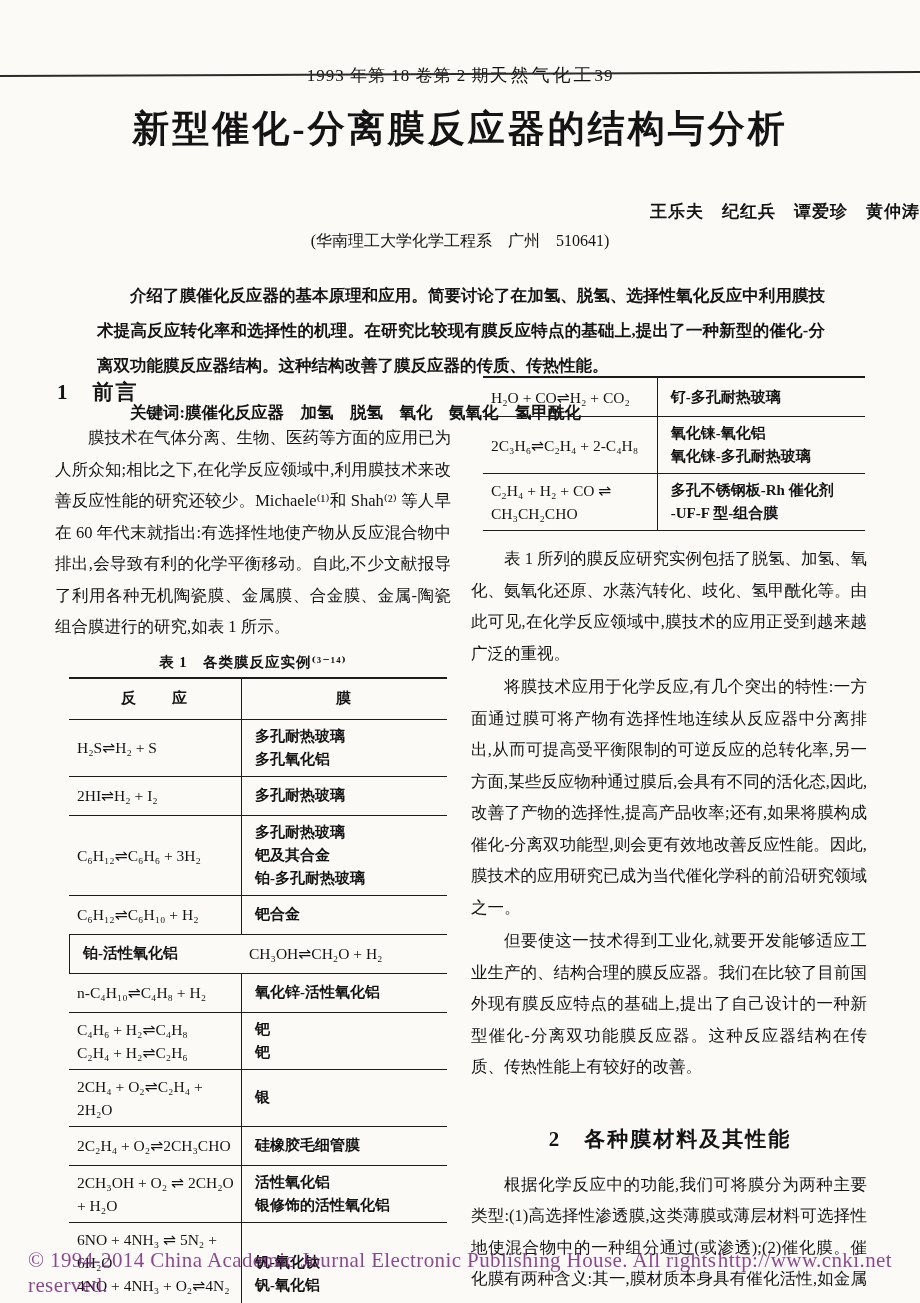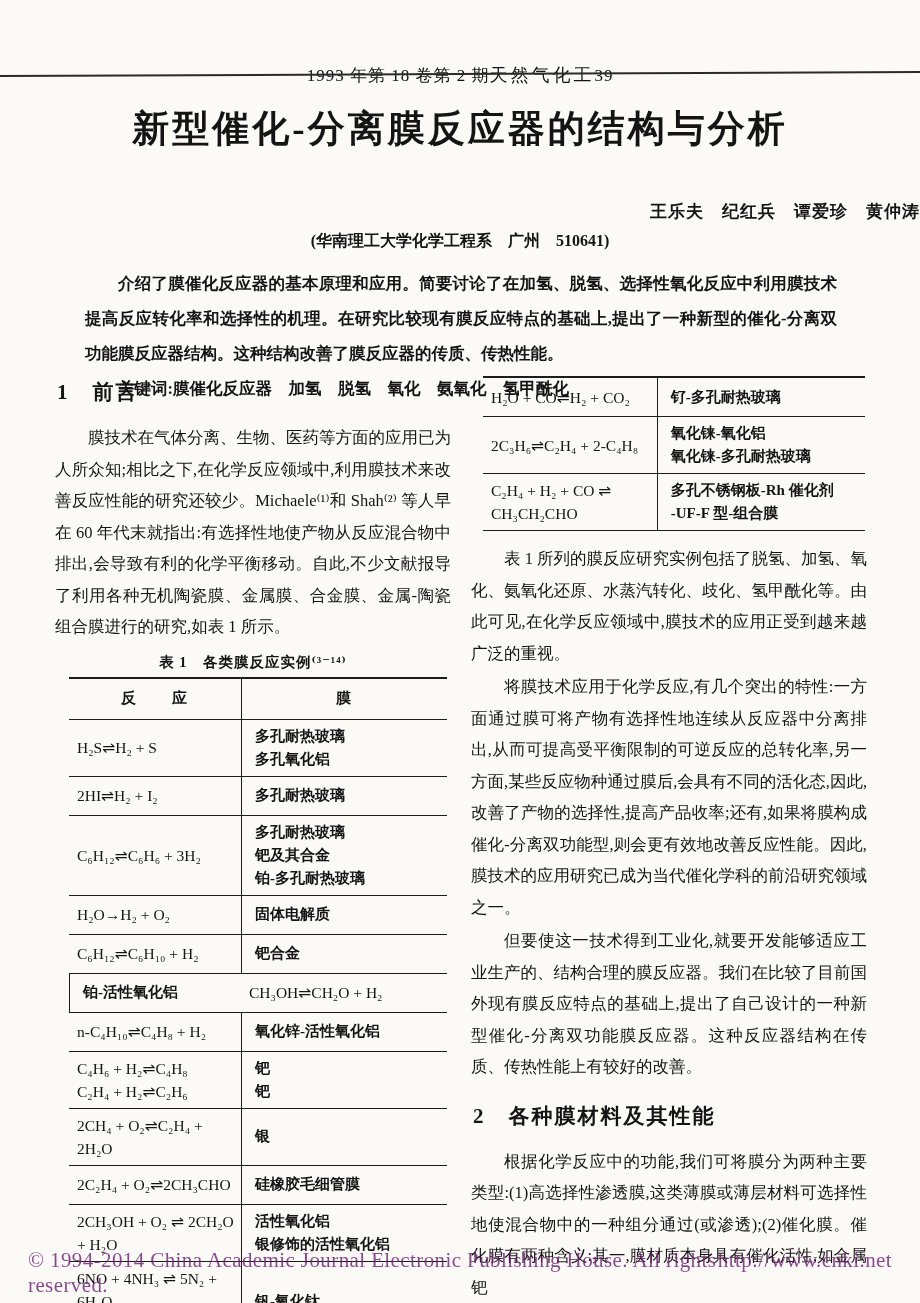--- a/index.html
+++ b/index.html
@@ -26,28 +26,28 @@
   .title{
     position:absolute;top:104px;left:0;width:920px;
     text-align:center;font-size:37px;font-weight:bold;letter-spacing:3px;
   }
   .authors{
     position:absolute;top:200px;left:0;width:920px;
     text-align:right;font-size:17px;font-weight:bold;letter-spacing:1px;
   }
   .affiliation{
     position:absolute;top:231px;left:0;width:920px;
-    text-align:center;font-size:16px;font-weight:bold;
+    text-align:center;font-size:16px;
   }
   
   .abstract{
     position:absolute;top:266px;left:85px;width:752px;
     font-size:16.5px;line-height:35px;text-align:justify;font-weight:600;
   }
-  .abstract p{margin:0;text-indent:2em;}
+  .abstract p{margin:12px;text-indent:2em;}
   .keywords{font-weight:bold;}
   
   .columns{
     position:absolute;top:376px;left:55px;width:812px;
     display:flex;gap:20px;
   }
   .col{width:396px;}
   .sec-heading{
     font-size:21px;font-weight:bold;letter-spacing:2px;
     margin:2px 0 16px 2px;
@@ -137,24 +137,20 @@
             <div class="tcell creact">2HI⇌H₂ + I₂</div>
             <div class="tcell cmem">多孔耐热玻璃</div>
           </div>
           <div class="trow">
             <div class="tcell creact">C₆H₁₂⇌C₆H₆ + 3H₂</div>
             <div class="tcell cmem">多孔耐热玻璃
 钯及其合金
 铂-多孔耐热玻璃</div>
           </div>
           <div class="trow">
-            <div class="tcell creact">H₂O→H₂ + O₂</div>
-            <div class="tcell cmem">固体电解质</div>
-          </div>
-          <div class="trow">
             <div class="tcell creact">C₆H₁₂⇌C₆H₁₀ + H₂</div>
             <div class="tcell cmem">钯合金</div>
           </div>
           <div class="trow">
             <div class="tcell cmem">铂-活性氧化铝</div>
             <div class="tcell creact">CH₃OH⇌CH₂O + H₂</div>
           </div>
           <div class="trow">
             <div class="tcell creact">n-C₄H₁₀⇌C₄H₈ + H₂</div>
             <div class="tcell cmem">氧化锌-活性氧化铝</div>
@@ -203,21 +199,21 @@
           <div class="trow">
             <div class="tcell creact">C₂H₄ + H₂ + CO ⇌ CH₃CH₂CHO</div>
             <div class="tcell cmem">多孔不锈钢板-Rh 催化剂
 -UF-F 型-组合膜</div>
           </div>
         </div>
     </div>
     <p class="para">表 1 所列的膜反应研究实例包括了脱氢、加氢、氧化、氨氧化还原、水蒸汽转化、歧化、氢甲酰化等。由此可见,在化学反应领域中,膜技术的应用正受到越来越广泛的重视。</p>
     <p class="para">将膜技术应用于化学反应,有几个突出的特性:一方面通过膜可将产物有选择性地连续从反应器中分离排出,从而可提高受平衡限制的可逆反应的总转化率,另一方面,某些反应物种通过膜后,会具有不同的活化态,因此,改善了产物的选择性,提高产品收率;还有,如果将膜构成催化-分离双功能型,则会更有效地改善反应性能。因此,膜技术的应用研究已成为当代催化学科的前沿研究领域之一。</p>
     <p class="para">但要使这一技术得到工业化,就要开发能够适应工业生产的、结构合理的膜反应器。我们在比较了目前国外现有膜反应特点的基础上,提出了自己设计的一种新型催化-分离双功能膜反应器。这种反应器结构在传质、传热性能上有较好的改善。</p>
-    <div class="sec-heading" style="margin-top:19px;">2　各种膜材料及其性能</div>
+    <div class="sec-heading" style="margin-top:42px;text-align:center;">2　各种膜材料及其性能</div>
     <p class="para">根据化学反应中的功能,我们可将膜分为两种主要类型:(1)高选择性渗透膜,这类薄膜或薄层材料可选择性地使混合物中的一种组分通过(或渗透);(2)催化膜。催化膜有两种含义:其一,膜材质本身具有催化活性,如金属钯</p>
   </div>
 
 </div>
 
 <div class="watermark">
   <span>© 1994-2014 China Academic Journal Electronic Publishing House. All rights reserved.</span>
   <span>http://www.cnki.net</span>
 </div>
 

